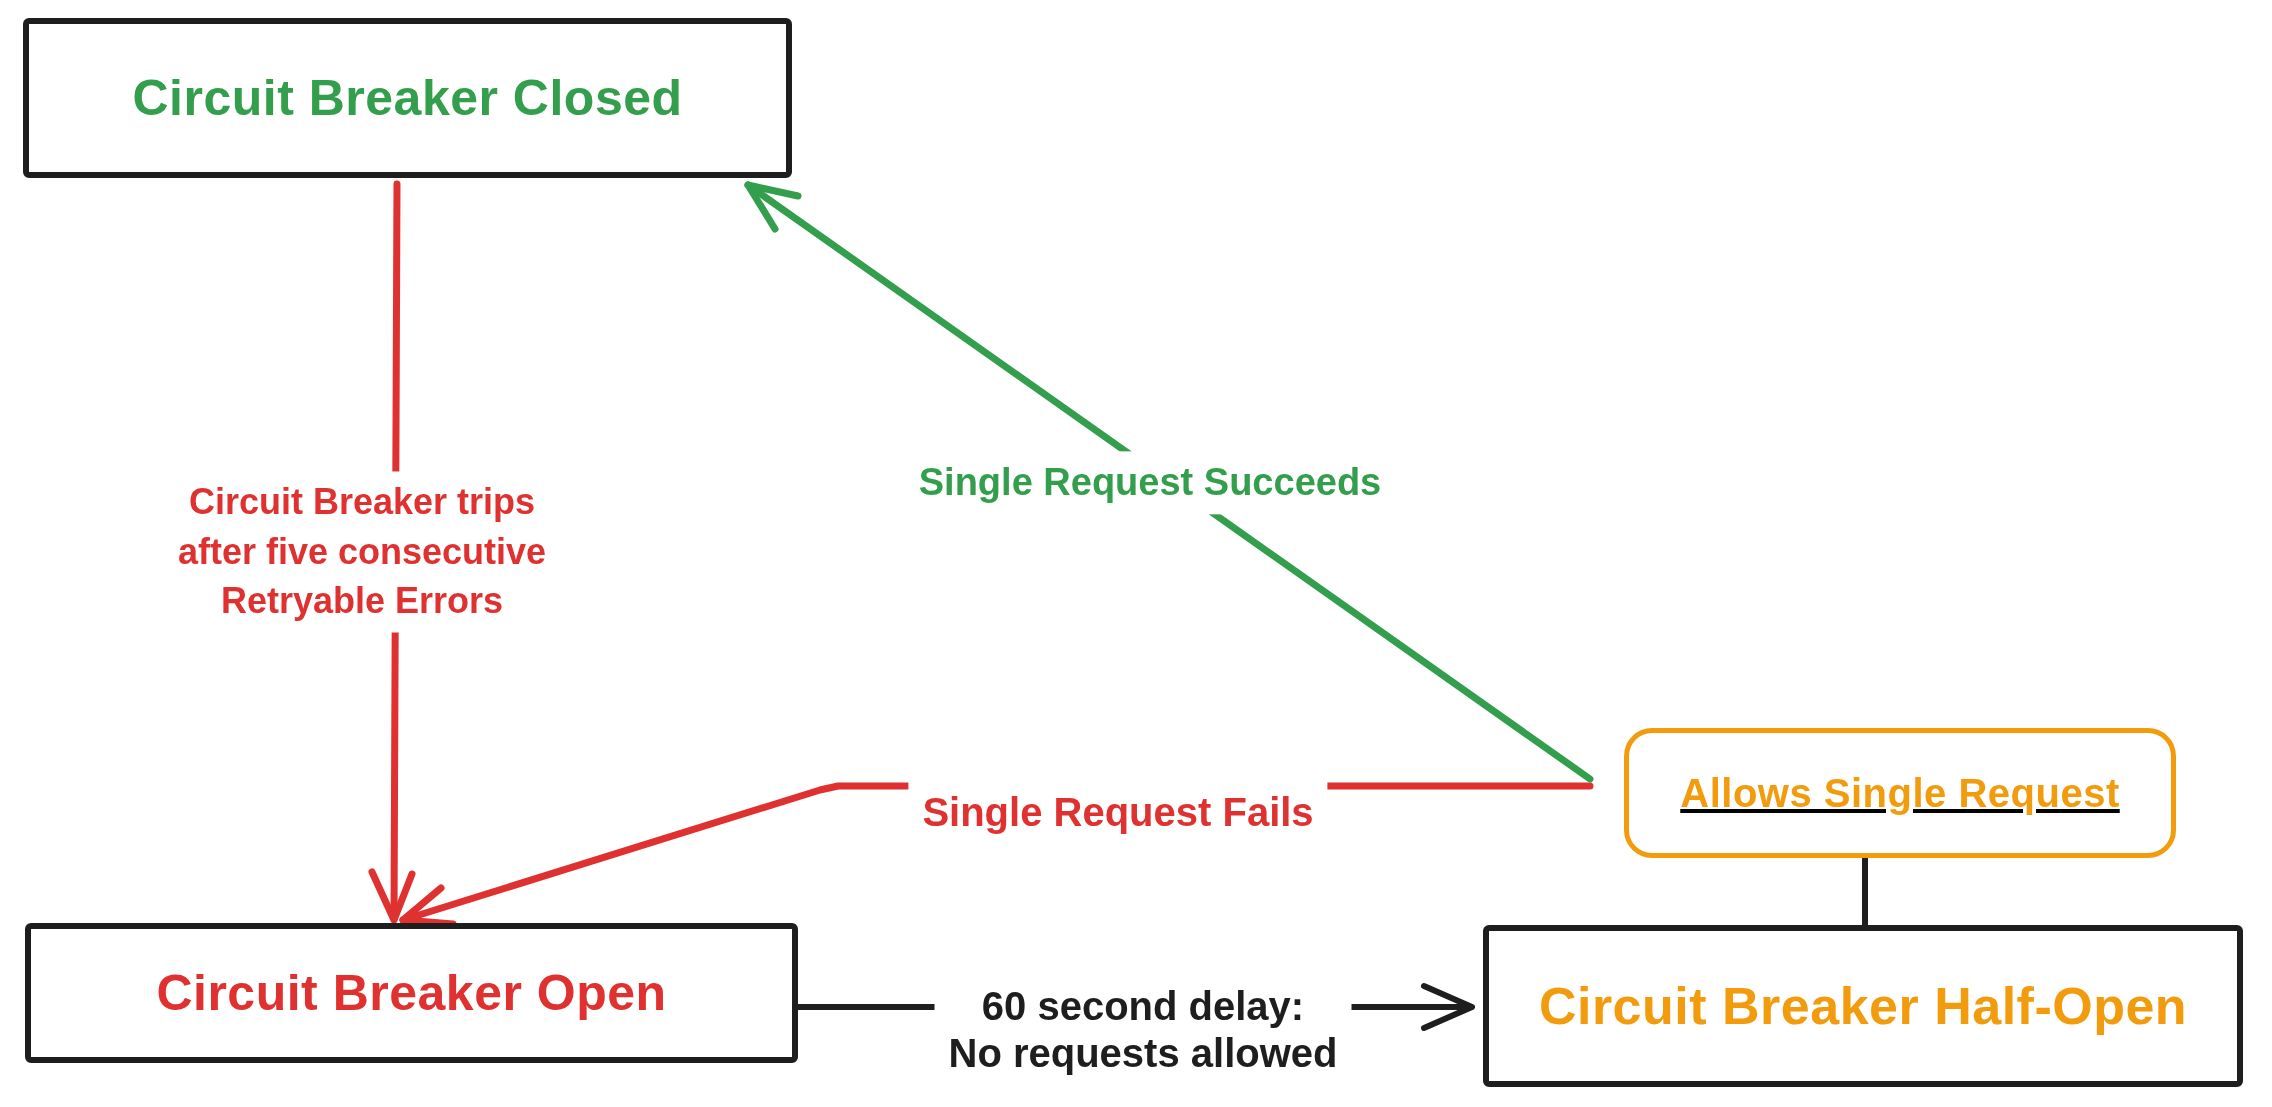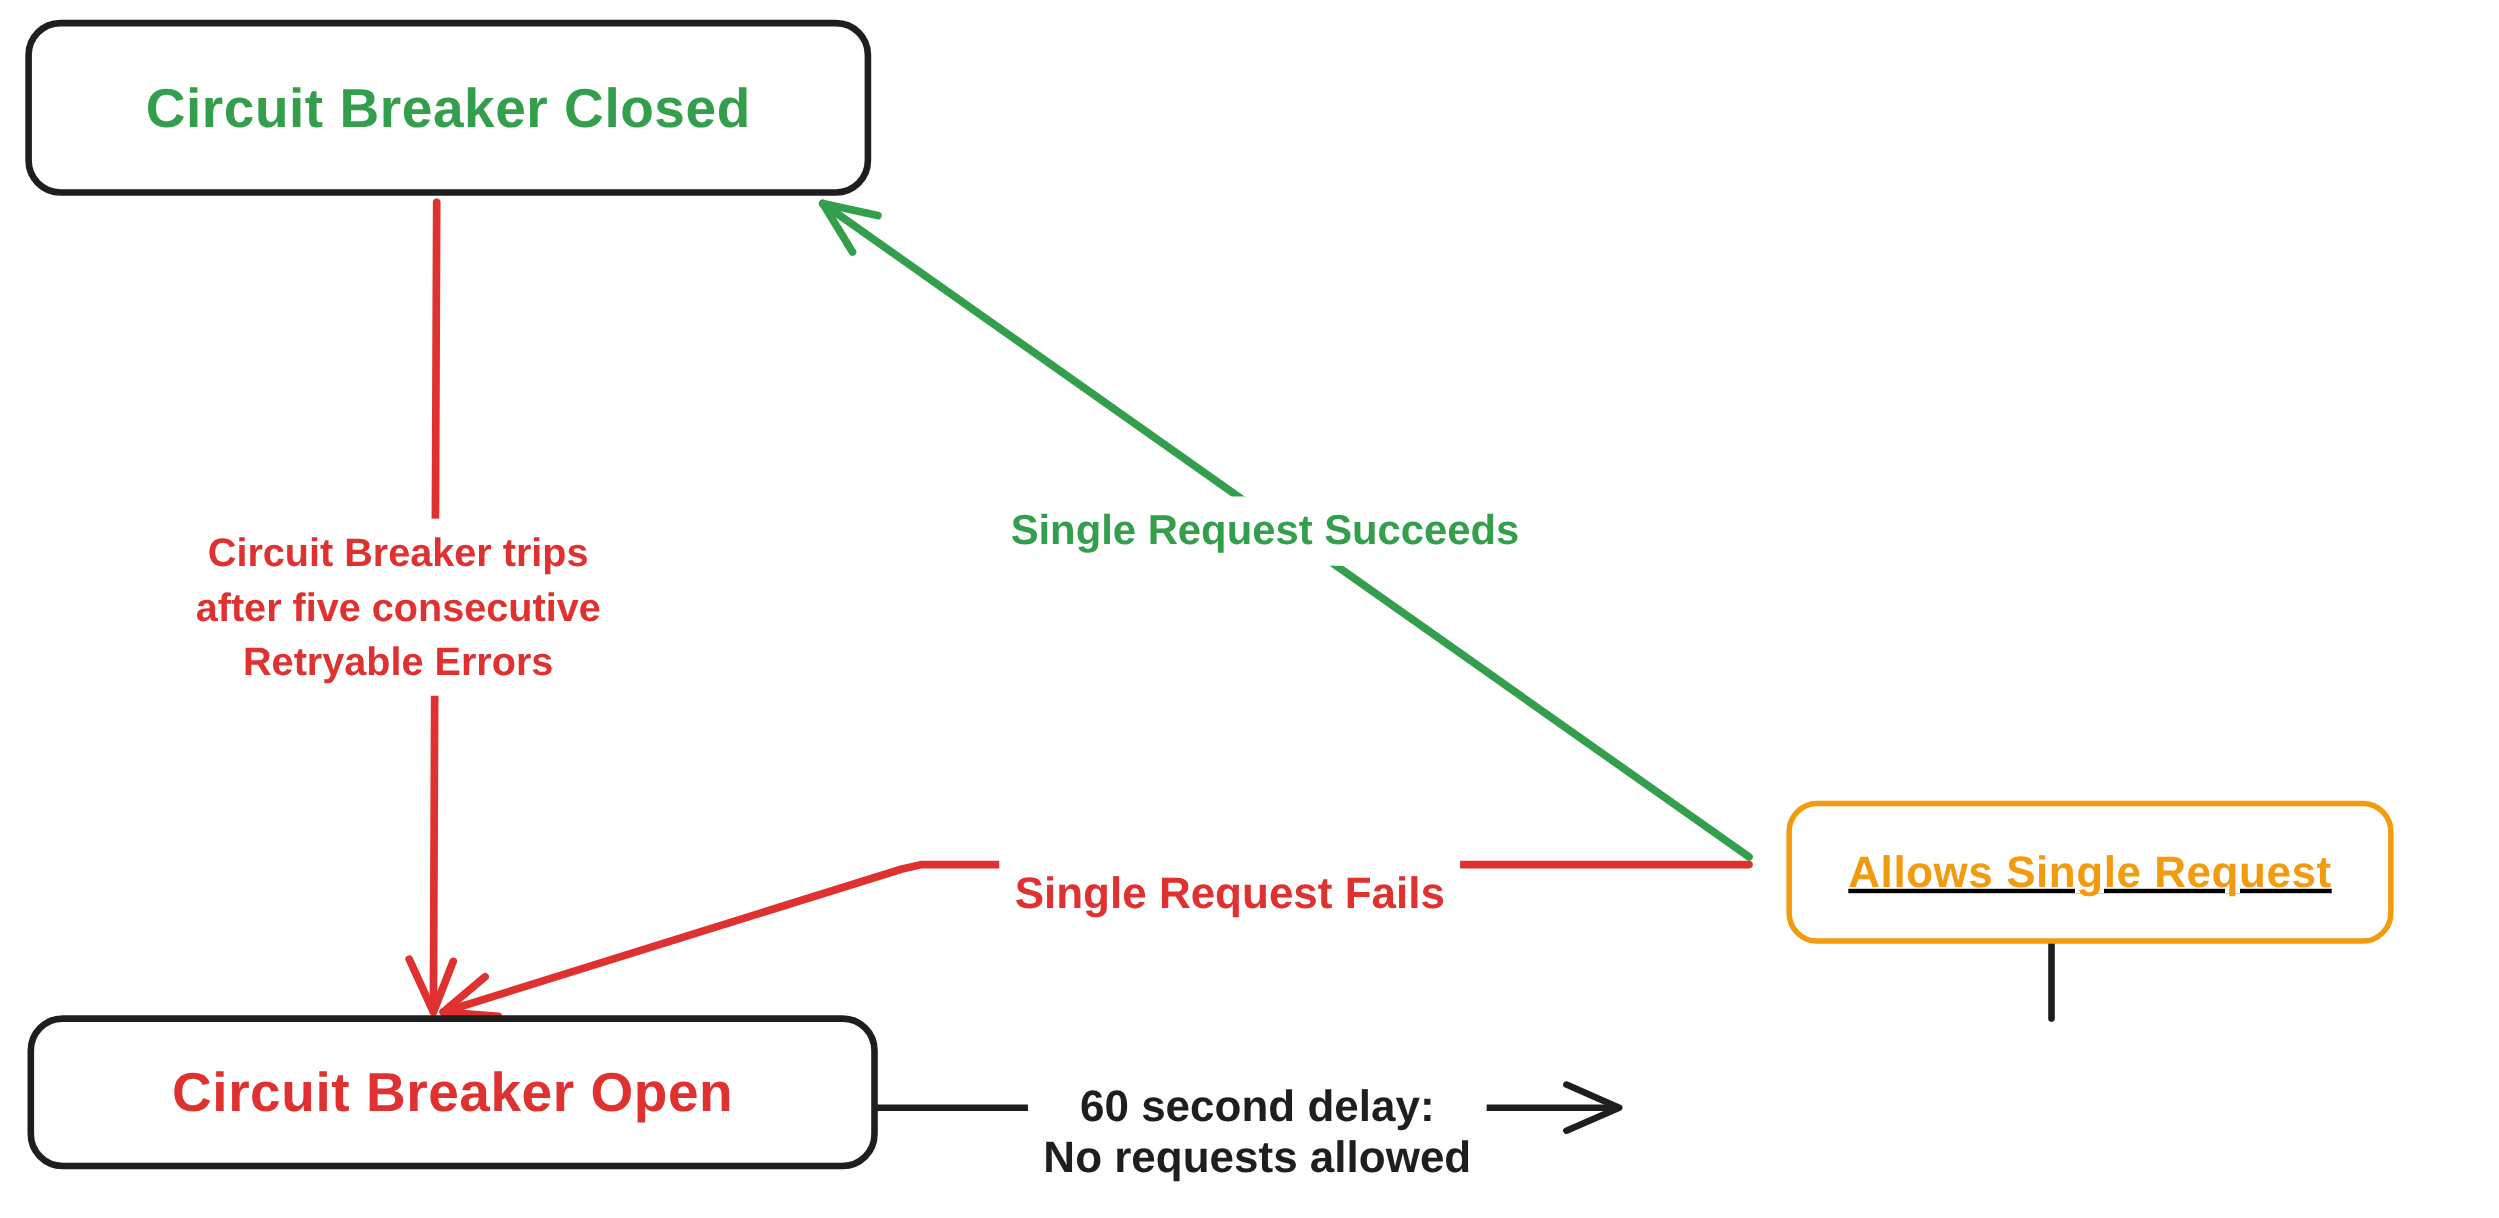--- a/index.html
+++ b/index.html
@@ -22,21 +22,21 @@
     height: 1107px;
   }
   .stroke-red   { stroke: var(--red);   fill: none; stroke-width: 7; stroke-linecap: round; stroke-linejoin: round; }
   .stroke-green { stroke: var(--green); fill: none; stroke-width: 7; stroke-linecap: round; stroke-linejoin: round; }
   .stroke-ink   { stroke: var(--ink);   fill: none; stroke-width: 6; stroke-linecap: round; stroke-linejoin: round; }
 
   .node {
     position: absolute;
     background: #ffffff;
     border: 6px solid var(--ink);
-    border-radius: 32px;
+    border-radius: 6px;
     display: flex;
     align-items: center;
     justify-content: center;
     text-align: center;
     box-sizing: border-box;
   }
   .node .title {
     font-weight: 600;
     letter-spacing: 0.5px;
     white-space: nowrap;
@@ -106,20 +106,23 @@
   </svg>
 
   <div class="node" id="node-closed">
     <span class="title">Circuit Breaker Closed</span>
   </div>
 
   <div class="node" id="node-open">
     <span class="title">Circuit Breaker Open</span>
   </div>
 
+  <div class="node" id="node-halfopen">
+    <span class="title">Circuit Breaker Half-Open</span>
+  </div>
 
   <div class="node" id="node-allows">
     <span class="title">Allows Single Request</span>
   </div>
 
   <div class="edge-label" id="label-trips">Circuit Breaker trips
 after five consecutive
 Retryable Errors</div>
   <div class="edge-label" id="label-succeeds">Single Request Succeeds</div>
   <div class="edge-label" id="label-fails">Single Request Fails</div>

